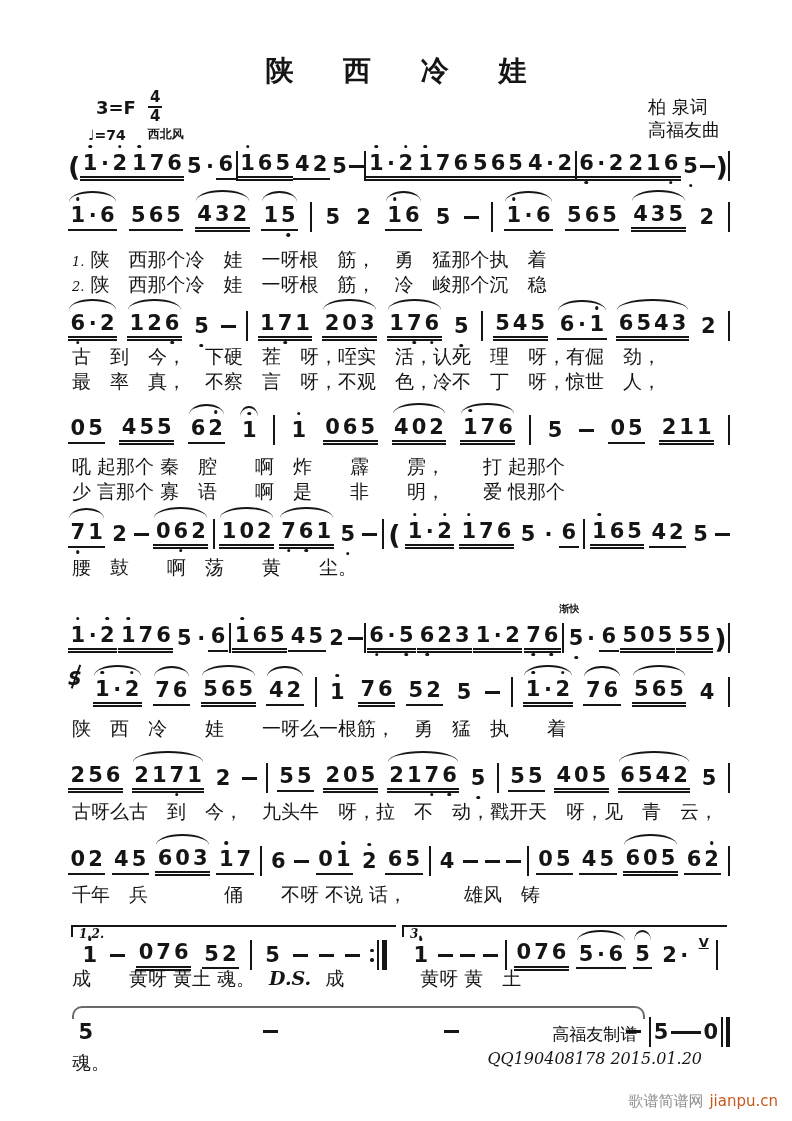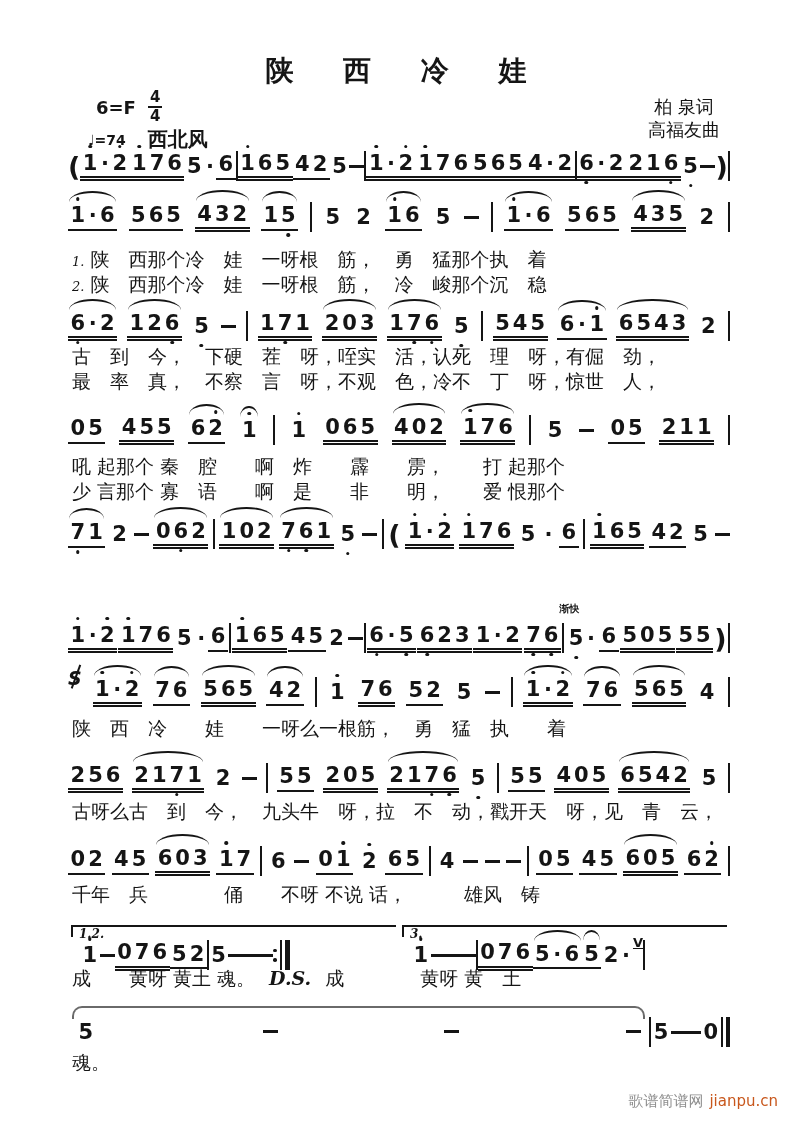--- a/index.html
+++ b/index.html
@@ -6,22 +6,22 @@
   .page{position:relative;width:792px;height:1121px;background:#ffffff;color:#151515;overflow:hidden;
         font-family:"DejaVu Sans",sans-serif;}
   
   .title{position:absolute;top:52px;left:0;right:0;text-align:center;
          font-family:"DejaVu Serif",serif;font-weight:bold;font-size:28px;letter-spacing:20px;text-indent:20px;}
   .keysig{position:absolute;top:90px;left:96px;font-weight:bold;font-size:18px;display:flex;align-items:center;gap:12px;}
   .frac{display:inline-flex;flex-direction:column;align-items:center;line-height:1;font-size:15px;font-weight:bold;}
   .frac .ftop{border-bottom:2px solid #151515;padding:0 2px 1px;}
   .frac .fbot{padding-top:1px;}
   .temporow{position:absolute;top:126px;left:88px;font-weight:bold;font-size:14px;display:flex;gap:22px;align-items:center;}
-  .stylelabel{font-size:20px;font-family:Liberation Mono, monospace;font-weight:bold;}
-  .credits{position:absolute;top:96px;right:72px;text-align:center;
+  .stylelabel{font-size:12px;font-family:Liberation Mono, monospace;font-weight:bold;}
+  .credits{position:absolute;top:96px;right:72px;text-align:left;
            font-family:"DejaVu Serif",serif;font-size:18px;line-height:1.25;}
   
   .nrow{position:absolute;left:68px;right:62px;display:flex;justify-content:space-between;align-items:center;
         height:40px;font-weight:bold;font-size:21px;}
   .nrow.vrow{height:52px;}
   .cluster{position:relative;display:inline-block;}
   .cluster.arc::before{content:"";position:absolute;left:1px;right:1px;top:-12px;height:9px;
         border-top:2px solid #151515;border-radius:50% 50% 0 0 / 100% 100% 0 0;}
   .grp{display:inline-flex;align-items:baseline;padding:0 1px;}
   .u1{border-bottom:2px solid #151515;padding-bottom:1px;}
@@ -37,21 +37,21 @@
   .bline.thick{width:4.5px;margin-left:3px;}
   .rdots{display:inline-flex;flex-direction:column;justify-content:center;gap:6px;margin-right:3.5px;}
   .rdot{width:3.5px;height:3.5px;border-radius:50%;background:#151515;}
   .dash{display:inline-block;width:15px;height:3px;background:#151515;align-self:center;}
   .paren{font-size:27px;font-weight:bold;align-self:center;line-height:1;}
   .segno{position:relative;font-style:italic;font-weight:bold;font-size:19px;align-self:center;transform:translateY(-14px);}
   .segno::after{content:"";position:absolute;left:48%;top:-3px;height:25px;width:1.5px;background:#151515;transform:rotate(20deg);}
   .breath{font-weight:bold;font-size:13px;align-self:center;transform:translateY(-13px);}
   .tmark{position:relative;width:0;height:0;align-self:center;}
   .tmarktext{position:absolute;left:-6px;top:-36px;font-size:10px;font-weight:bold;white-space:nowrap;}
-  .volta{position:relative;display:inline-flex;flex:1;justify-content:flex-start;align-items:center;
+  .volta{position:relative;display:inline-flex;flex:1;justify-content:space-between;align-items:center;
          border-top:2px solid #151515;padding:13px 9px 0 9px;margin:0 3px;text-decoration:underline;}
   .volta::before{content:"";position:absolute;left:0;top:0;width:2px;height:10px;background:#151515;}
   .vlabel{position:absolute;left:8px;top:0;font-size:12px;font-style:italic;font-weight:bold;
           font-family:"DejaVu Serif",serif;}
   .tie{position:relative;display:inline-flex;flex:1.15;justify-content:space-between;align-items:center;padding:0 8px;}
   .tie::before{content:"";position:absolute;left:4px;right:4px;top:-14px;height:11px;
          border:2px solid #6a6a6a;border-bottom:none;border-radius:10px 10px 0 0;}
   
   .lrow{position:absolute;left:72px;right:62px;font-family:"DejaVu Serif",serif;font-size:19px;line-height:1.32;}
   .verse{display:flex;align-items:baseline;gap:6px;white-space:pre-wrap;}
@@ -65,21 +65,21 @@
              font-family:"DejaVu Serif",serif;}
   .wm-url{color:#c8571c;margin-left:6px;font-family:"DejaVu Sans",sans-serif;cursor:pointer;}
 </style>
 </head>
 <body>
 
 <div class="page">
   <div class="title">陕 西 冷 娃</div>
 
   <div class="keysig">
-    <span>6=F</span>
+    <span>3=F</span>
     <span class="frac">
       <span class="ftop">4</span>
       <span class="fbot">4</span>
     </span>
   </div>
 
   <div class="temporow">
     <span>♩=74</span>
     <span class="stylelabel">西北风</span>
   </div>
@@ -427,20 +427,21 @@
         <span class="cluster"><span class="grp u1">
             <span class="nt">4</span>
             <span class="nt">2</span>
           </span></span>
         <span class="cluster"><span class="grp">
             <span class="nt">5</span>
           </span></span>
         <span class="dash"></span>
       </div>
       <div class="lrow" style="top: 555px;">
+        <div class="verse"><span>腰　鼓　　啊　荡　　黄　　尘。</span></div>
       </div>
       <div class="nrow" style="top: 618px;">
         <span class="cluster"><span class="grp u2">
             <span class="nt hi">1</span>
             <span class="aug">·</span>
             <span class="nt hi">2</span>
           </span></span>
         <span class="cluster"><span class="grp u2">
             <span class="nt hi">1</span>
             <span class="nt">7</span>
@@ -814,17 +815,21 @@
         <span class="barwrap">
           <span class="bline"></span>
           <span class="bline thick"></span>
         </span>
       </div>
       <div class="lrow" style="top: 1050px;">
         <div class="verse"><span>魂。</span></div>
       </div>
     </div>
 
+  <div class="footer">
+    <div>高福友制谱</div>
+    <div class="fitalic">QQ190408178 2015.01.20</div>
+  </div>
 
   <div class="watermark">
     <span class="wm-site">歌谱简谱网</span><span class="wm-url">jianpu.cn</span>
   </div>
 </div>
 
 </body></html>

